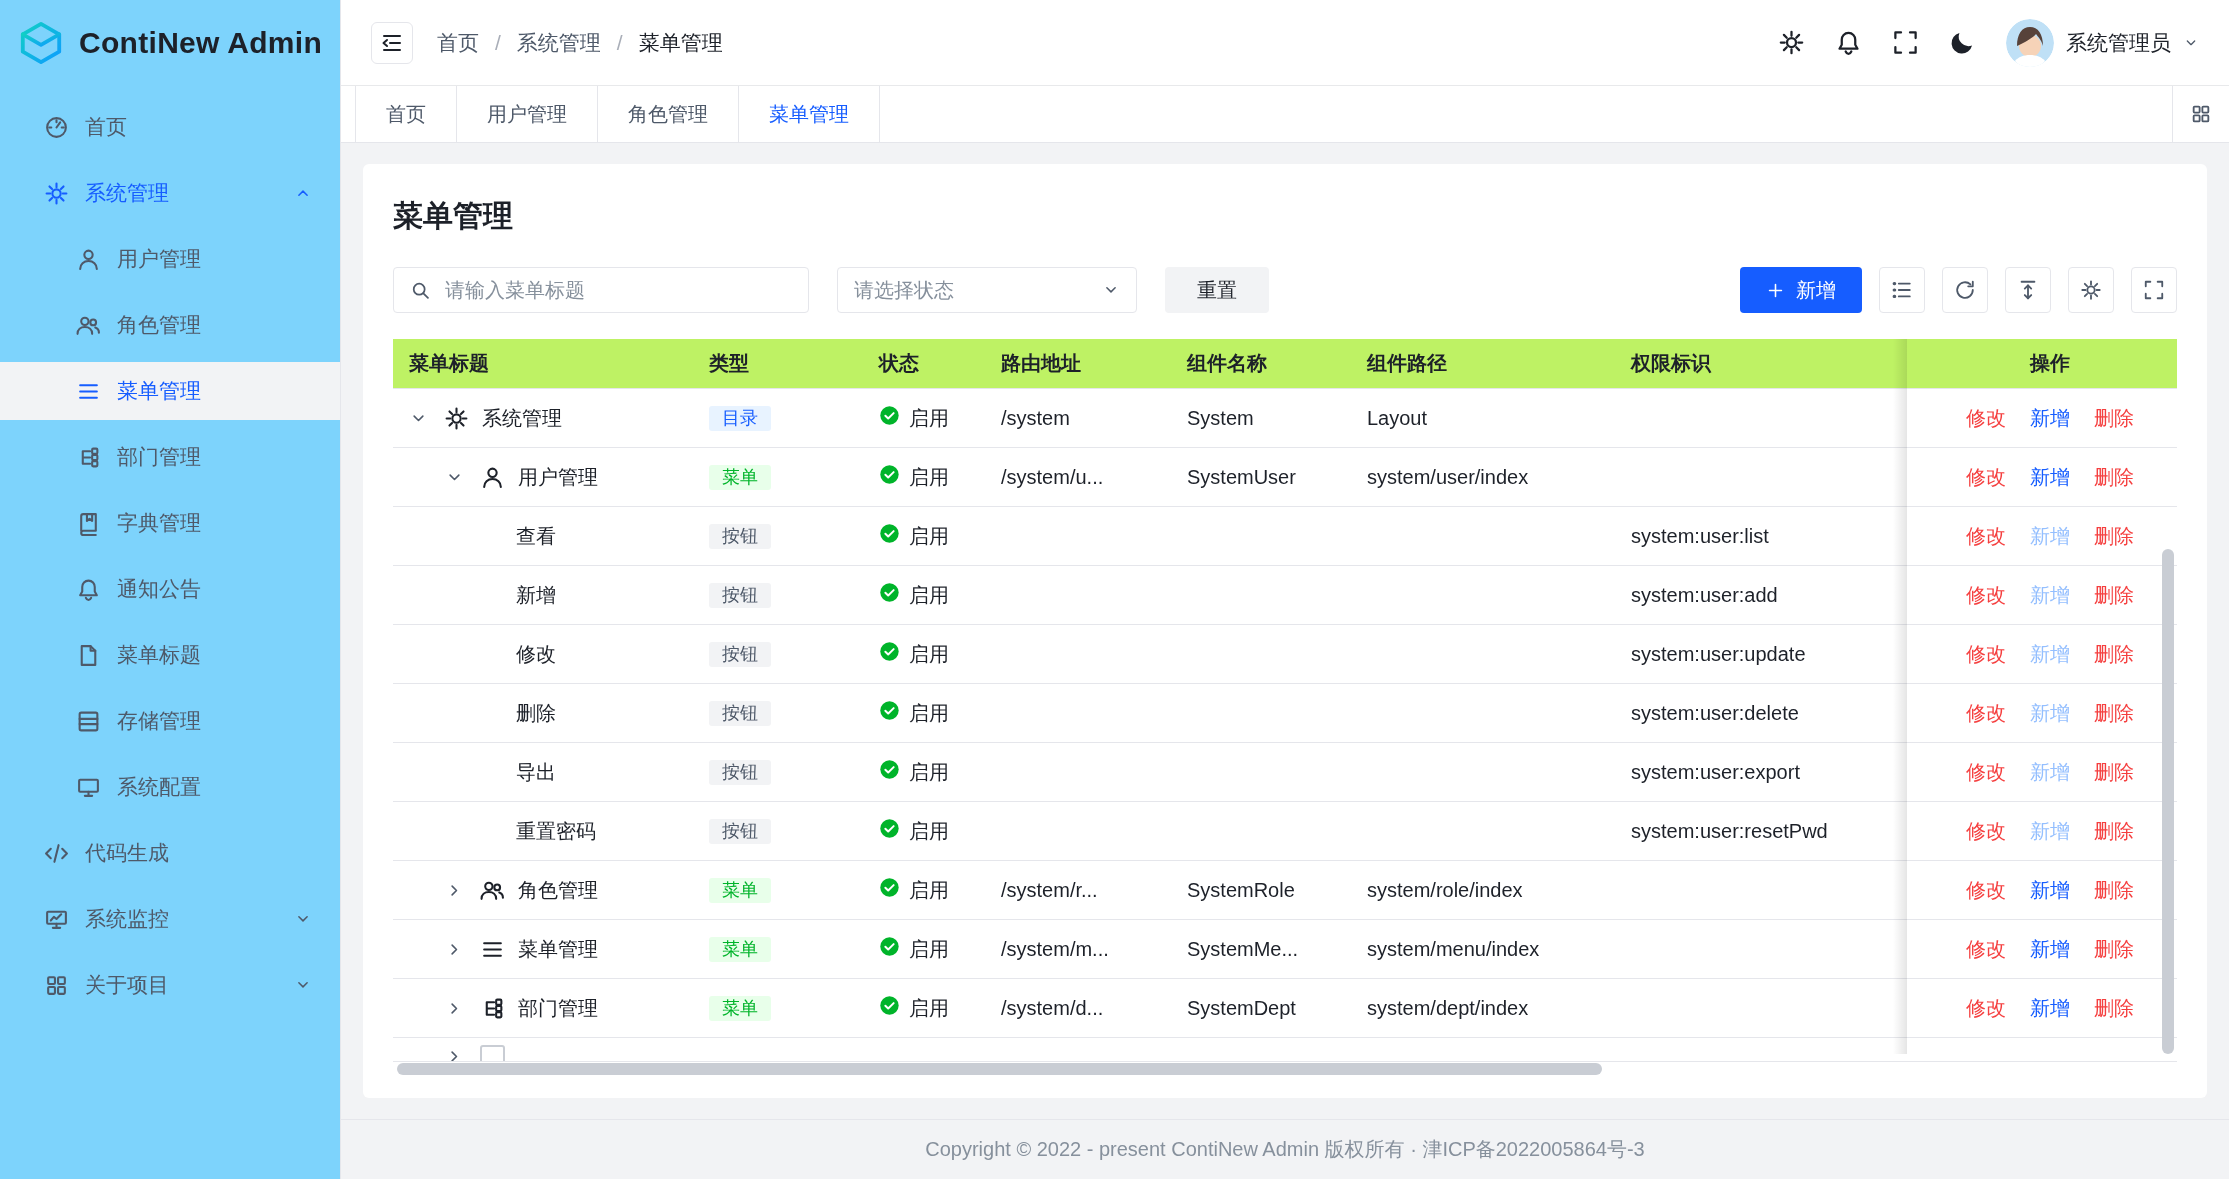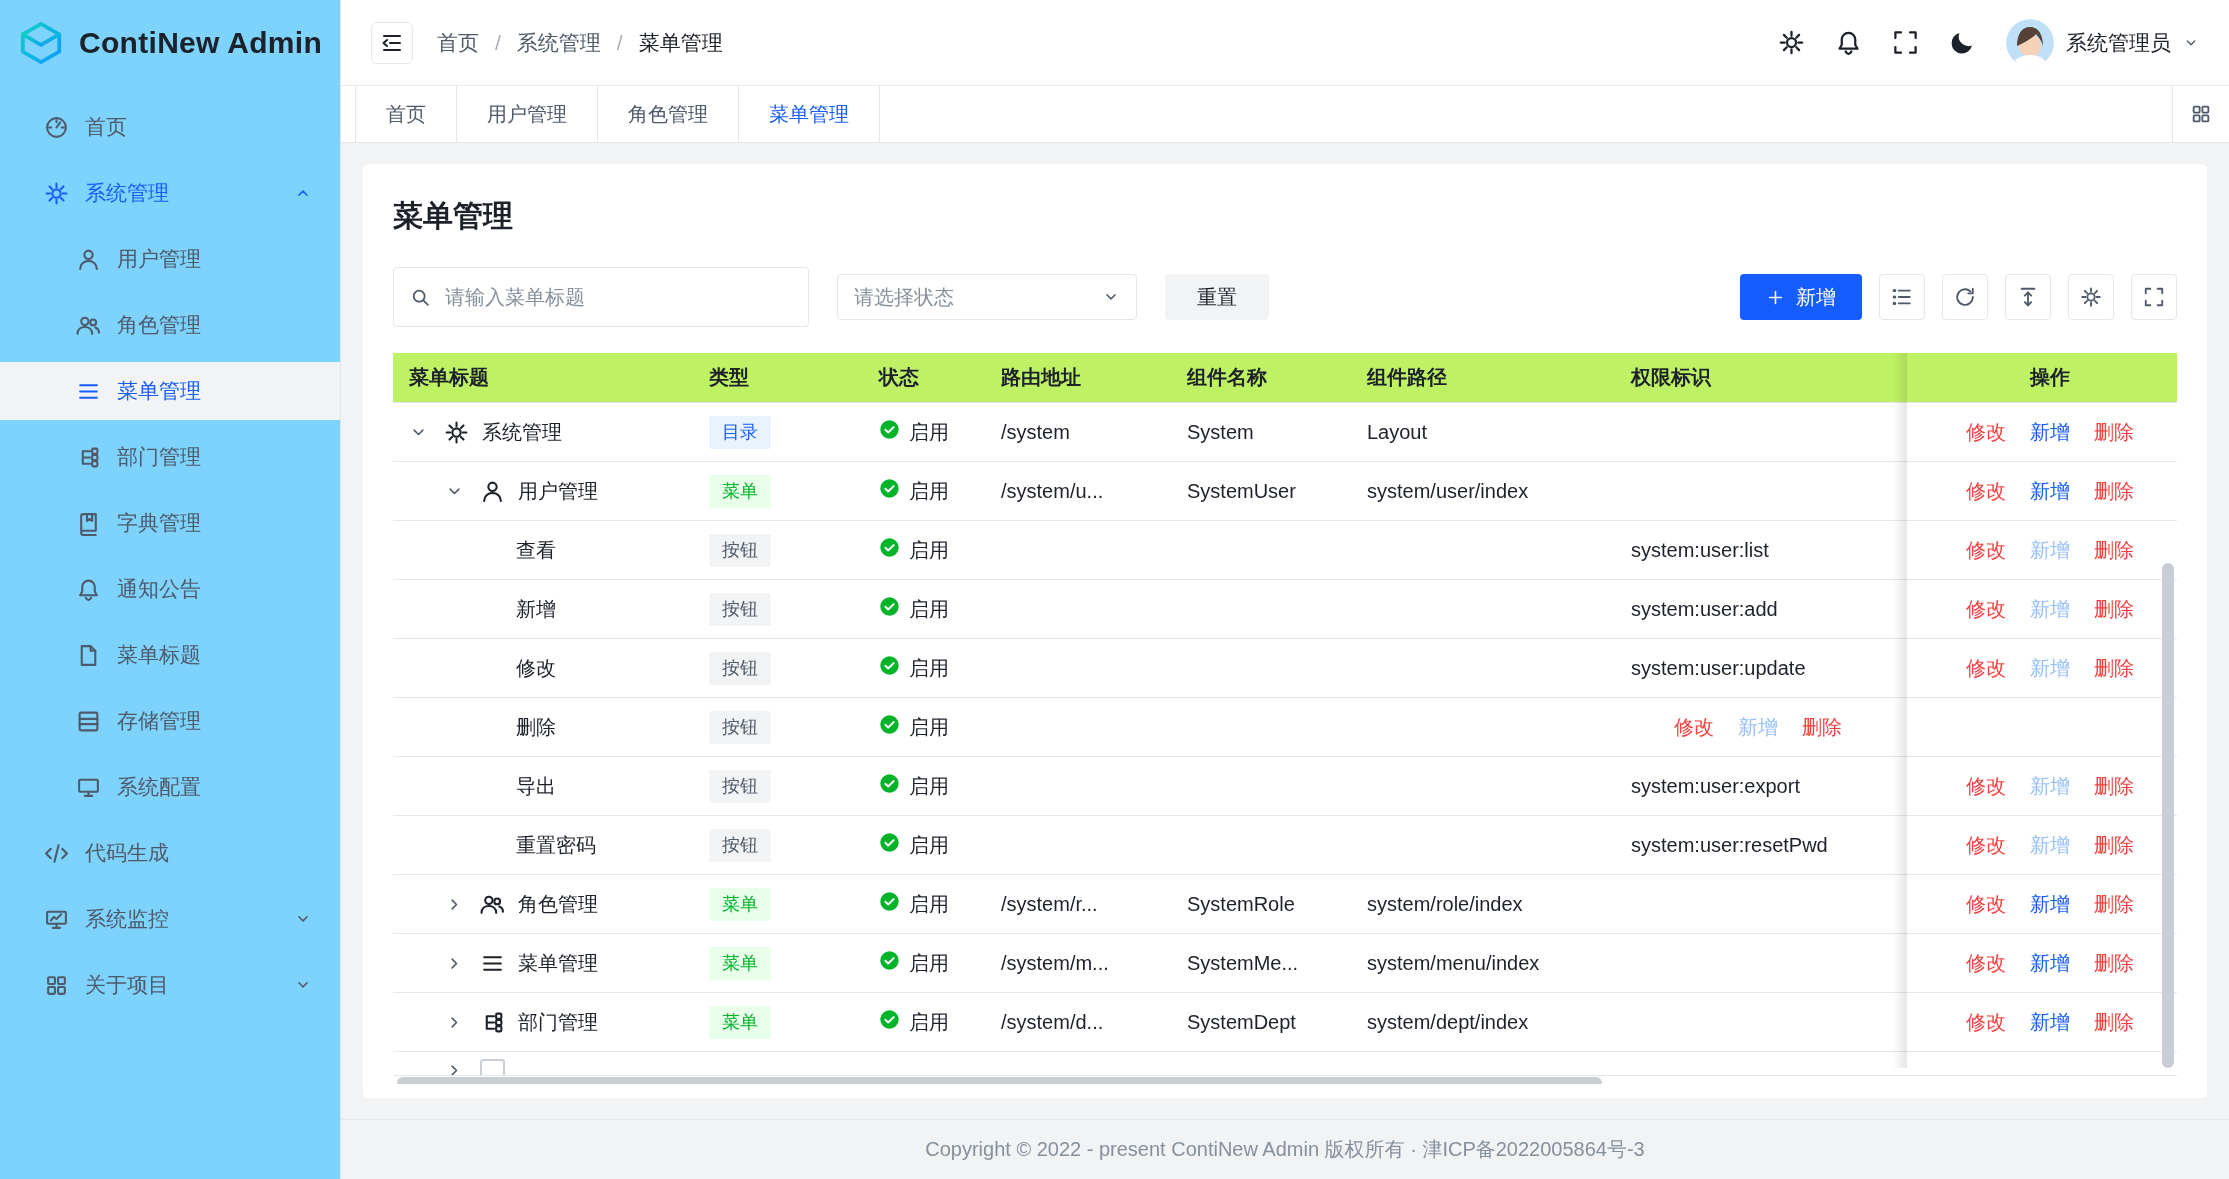--- a/index.html
+++ b/index.html
@@ -48,21 +48,21 @@
   .tab-grid{margin-left:auto;width:57px;border:0;border-left:1px solid #e5e6eb;background:#fff;color:#4e5969;
     display:flex;align-items:center;justify-content:center;cursor:pointer}
   .tab-grid [data-icon]{width:22px;height:22px}
 
   
   .content{position:fixed;left:341px;top:143px;width:1888px;bottom:60px;background:#f2f3f5;padding:21px 22px;box-sizing:border-box}
   .card{background:#fff;border-radius:6px;height:100%;box-sizing:border-box;padding:24px 30px 14px;display:flex;flex-direction:column}
   .page-title{font-size:30px;font-weight:700;margin:8px 0 0}
 
   .toolbar{display:flex;align-items:center;margin-top:30px;gap:28px}
-  .search-box{width:416px;height:60px;border:1px solid #e5e6eb;border-radius:4px;background:#fff;display:flex;align-items:center;gap:12px;padding:0 16px;box-sizing:border-box}
+  .search-box{width:416px;height:46px;border:1px solid #e5e6eb;border-radius:4px;background:#fff;display:flex;align-items:center;gap:12px;padding:0 16px;box-sizing:border-box}
   .search-icon{width:21px;height:21px;color:#4e5969;flex:none}
   .search-box input{border:0;outline:0;flex:1;font-size:20px;font-family:inherit;color:#1d2129;background:transparent;min-width:0}
   .search-box input::placeholder{color:#86909c}
   .select-box{width:300px;height:46px;border:1px solid #e5e6eb;border-radius:4px;display:flex;align-items:center;justify-content:space-between;
     padding:0 16px;box-sizing:border-box;cursor:pointer;background:#fff}
   .sel-text{font-size:20px;color:#86909c}
   .sel-arrow{width:18px;height:18px;color:#4e5969}
   .btn-secondary{height:46px;padding:0 32px;border:0;border-radius:4px;background:#f2f3f5;color:#1d2129;font-size:20px;cursor:pointer}
   .toolbar-right{margin-left:auto;display:flex;align-items:center;gap:17px}
   .btn-primary{height:46px;padding:0 26px;border:0;border-radius:4px;background:#165dff;color:#fff;font-size:20px;
@@ -78,21 +78,21 @@
   .t-head{height:50px;background:#f2f3f5}
   .t-cell{display:flex;align-items:center;padding-left:16px;box-sizing:border-box;font-size:20px;color:#1d2129;
     white-space:nowrap;overflow:hidden;flex:none}
   .t-head .t-cell{font-weight:700;background:#bef264}
   .c0{width:300px}.c1{width:170px}.c2{width:122px}.c3{width:186px}.c4{width:180px}.c5{width:264px}.c6{width:292px}
   .c7{width:270px;justify-content:center;padding-left:16px;gap:24px}
   .indent{flex:none;display:inline-block;height:1px}
   .expander{width:19px;height:19px;margin-right:16px;color:#4e5969;flex:none;cursor:pointer}
   .row-icon{width:25px;height:25px;margin-right:13px;color:#1d2129;flex:none}
   .row-title{font-size:20px}
-  .tag{height:33px;display:inline-flex;align-items:center;padding:0 13px;border-radius:3px;font-size:18px}
+  .tag{height:25px;display:inline-flex;align-items:center;padding:0 13px;border-radius:3px;font-size:18px}
   .tag-dir{background:#e8f3ff;color:#165dff}
   .tag-menu{background:#e8ffea;color:#00b42a}
   .tag-btn{background:#f2f3f5;color:#4e5969}
   .status{display:flex;align-items:flex-start;gap:9px}
   .check{width:21px;height:21px;flex:none}
   .link{font-size:20px}
   .link-edit{color:#f53f3f}
   .link-add{color:#165dff}
   .link-del{color:#f53f3f}
   .link.disabled{color:#94bfff;cursor:not-allowed}
@@ -646,20 +646,21 @@
                     <circle cx="24" cy="24" r="21" fill="#00b42a"></circle>
                     <path d="M14.5 24.5l6.5 6.5 12.5-12.5" stroke="#fff" stroke-width="4.5" fill="none" stroke-linecap="round" stroke-linejoin="round"></path>
                   </svg>
                 </span>
                 <span class="status-text">启用</span>
               </span>
             </div>
             <div class="t-cell c3"></div>
             <div class="t-cell c4"></div>
             <div class="t-cell c5"></div>
+            <div class="t-cell c6">system:user:delete</div>
             <div class="t-cell c7">
               <a class="link link-edit">修改</a>
               <a class="link link-add disabled">新增</a>
               <a class="link link-del">删除</a>
             </div>
           </div>
           <div class="t-row">
             <div class="t-cell c0">
               <span class="indent" style="width:72px"></span>
               <span class="expander"></span>

